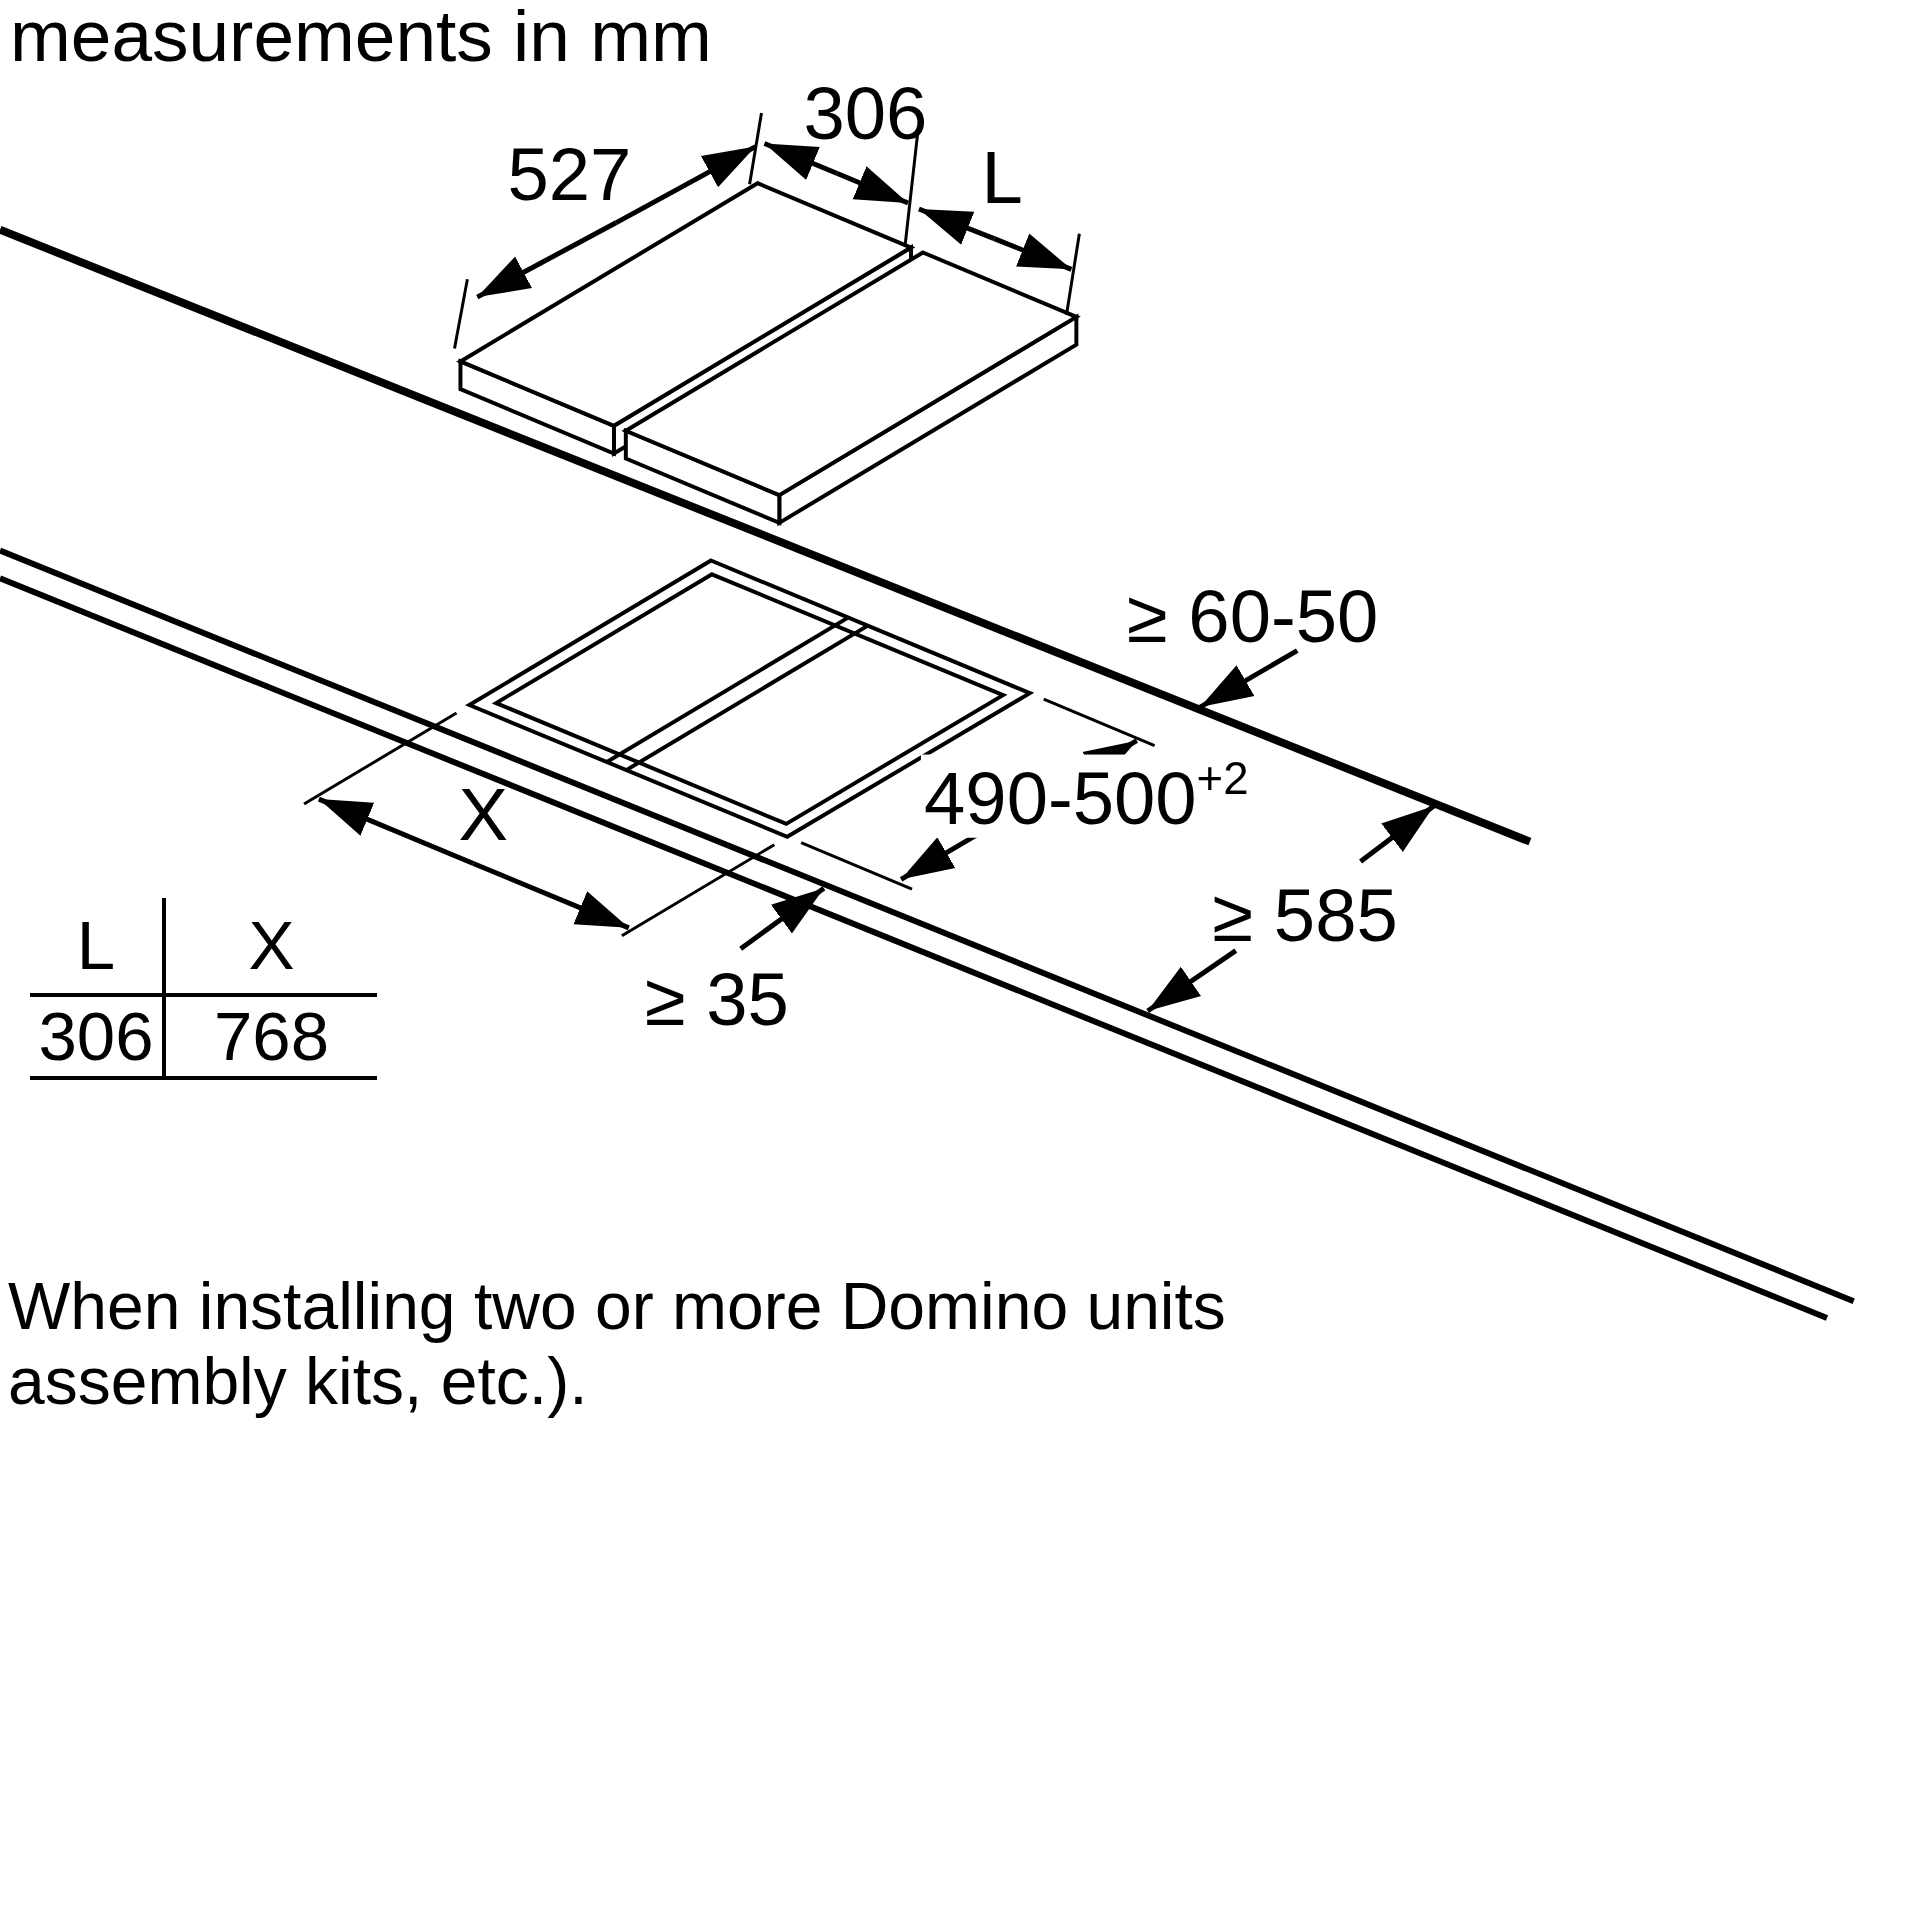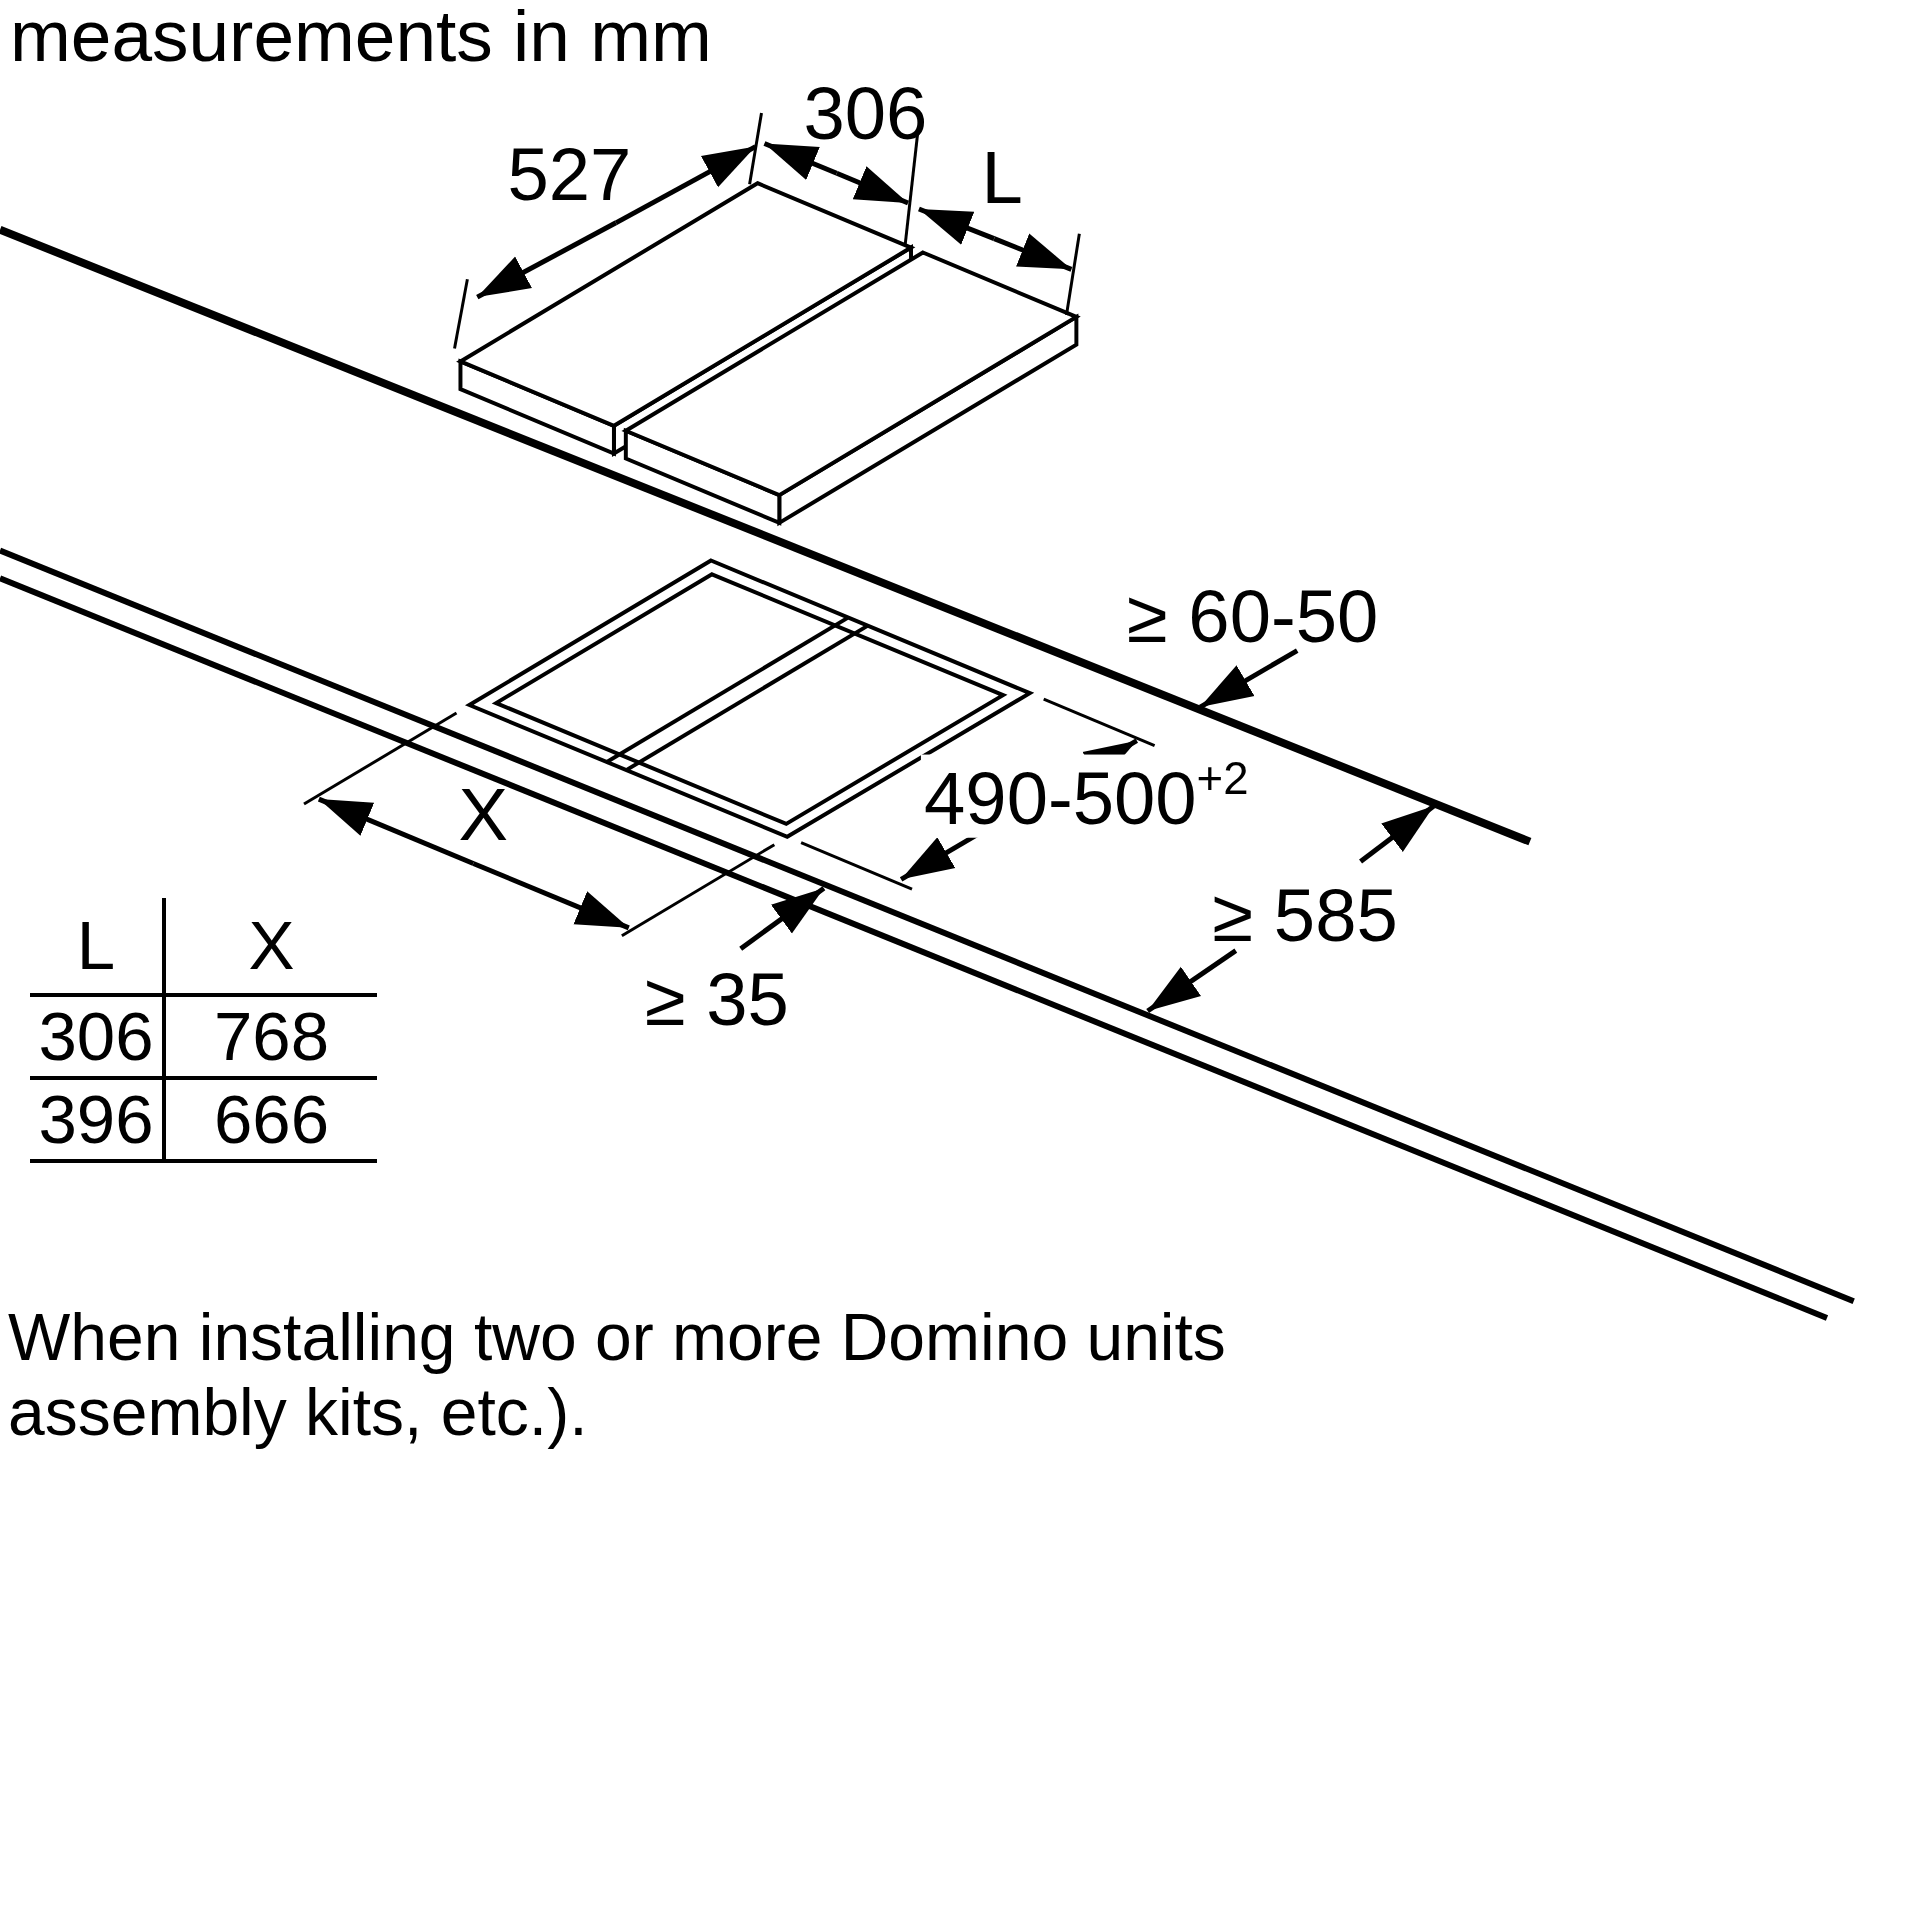--- a/index.html
+++ b/index.html
@@ -24,21 +24,21 @@
     text-align:center;vertical-align:middle;
     border-bottom:4px solid #000;
     padding:0;
   }
   .lx-table td.c1{width:132px;border-right:4px solid #000;}
   .lx-table td.c2{width:211px;}
   .lx-table tr.hdr td{height:95px;}
   .lx-table tr.row td{height:77px;}
   .note{
     position:absolute;left:8px;top:1269px;width:1683px;
-    font-size:66px;line-height:75px;margin-top:31px;
+    font-size:66px;line-height:75px;
   }
 </style>
 </head>
 <body>
 
 <div class="page">
 
   <div class="title">measurements in mm</div>
 
   <svg class="diagram" width="1926" height="1926" viewBox="0 0 1945 1945">
@@ -129,24 +129,20 @@
   <table class="lx-table">
     <tbody>
       <tr class="hdr">
         <td class="c1">L</td>
         <td class="c2">X</td>
       </tr>
       <tr class="row">
         <td class="c1">306</td>
         <td class="c2">768</td>
       </tr>
-      <tr class="row">
-        <td class="c1">396</td>
-        <td class="c2">666</td>
-      </tr>
     </tbody>
   </table>
 
   <div class="note">
     <div>When installing two or more Domino units</div>
     <div>assembly kits, etc.).</div>
   </div>
 
 </div>
 

